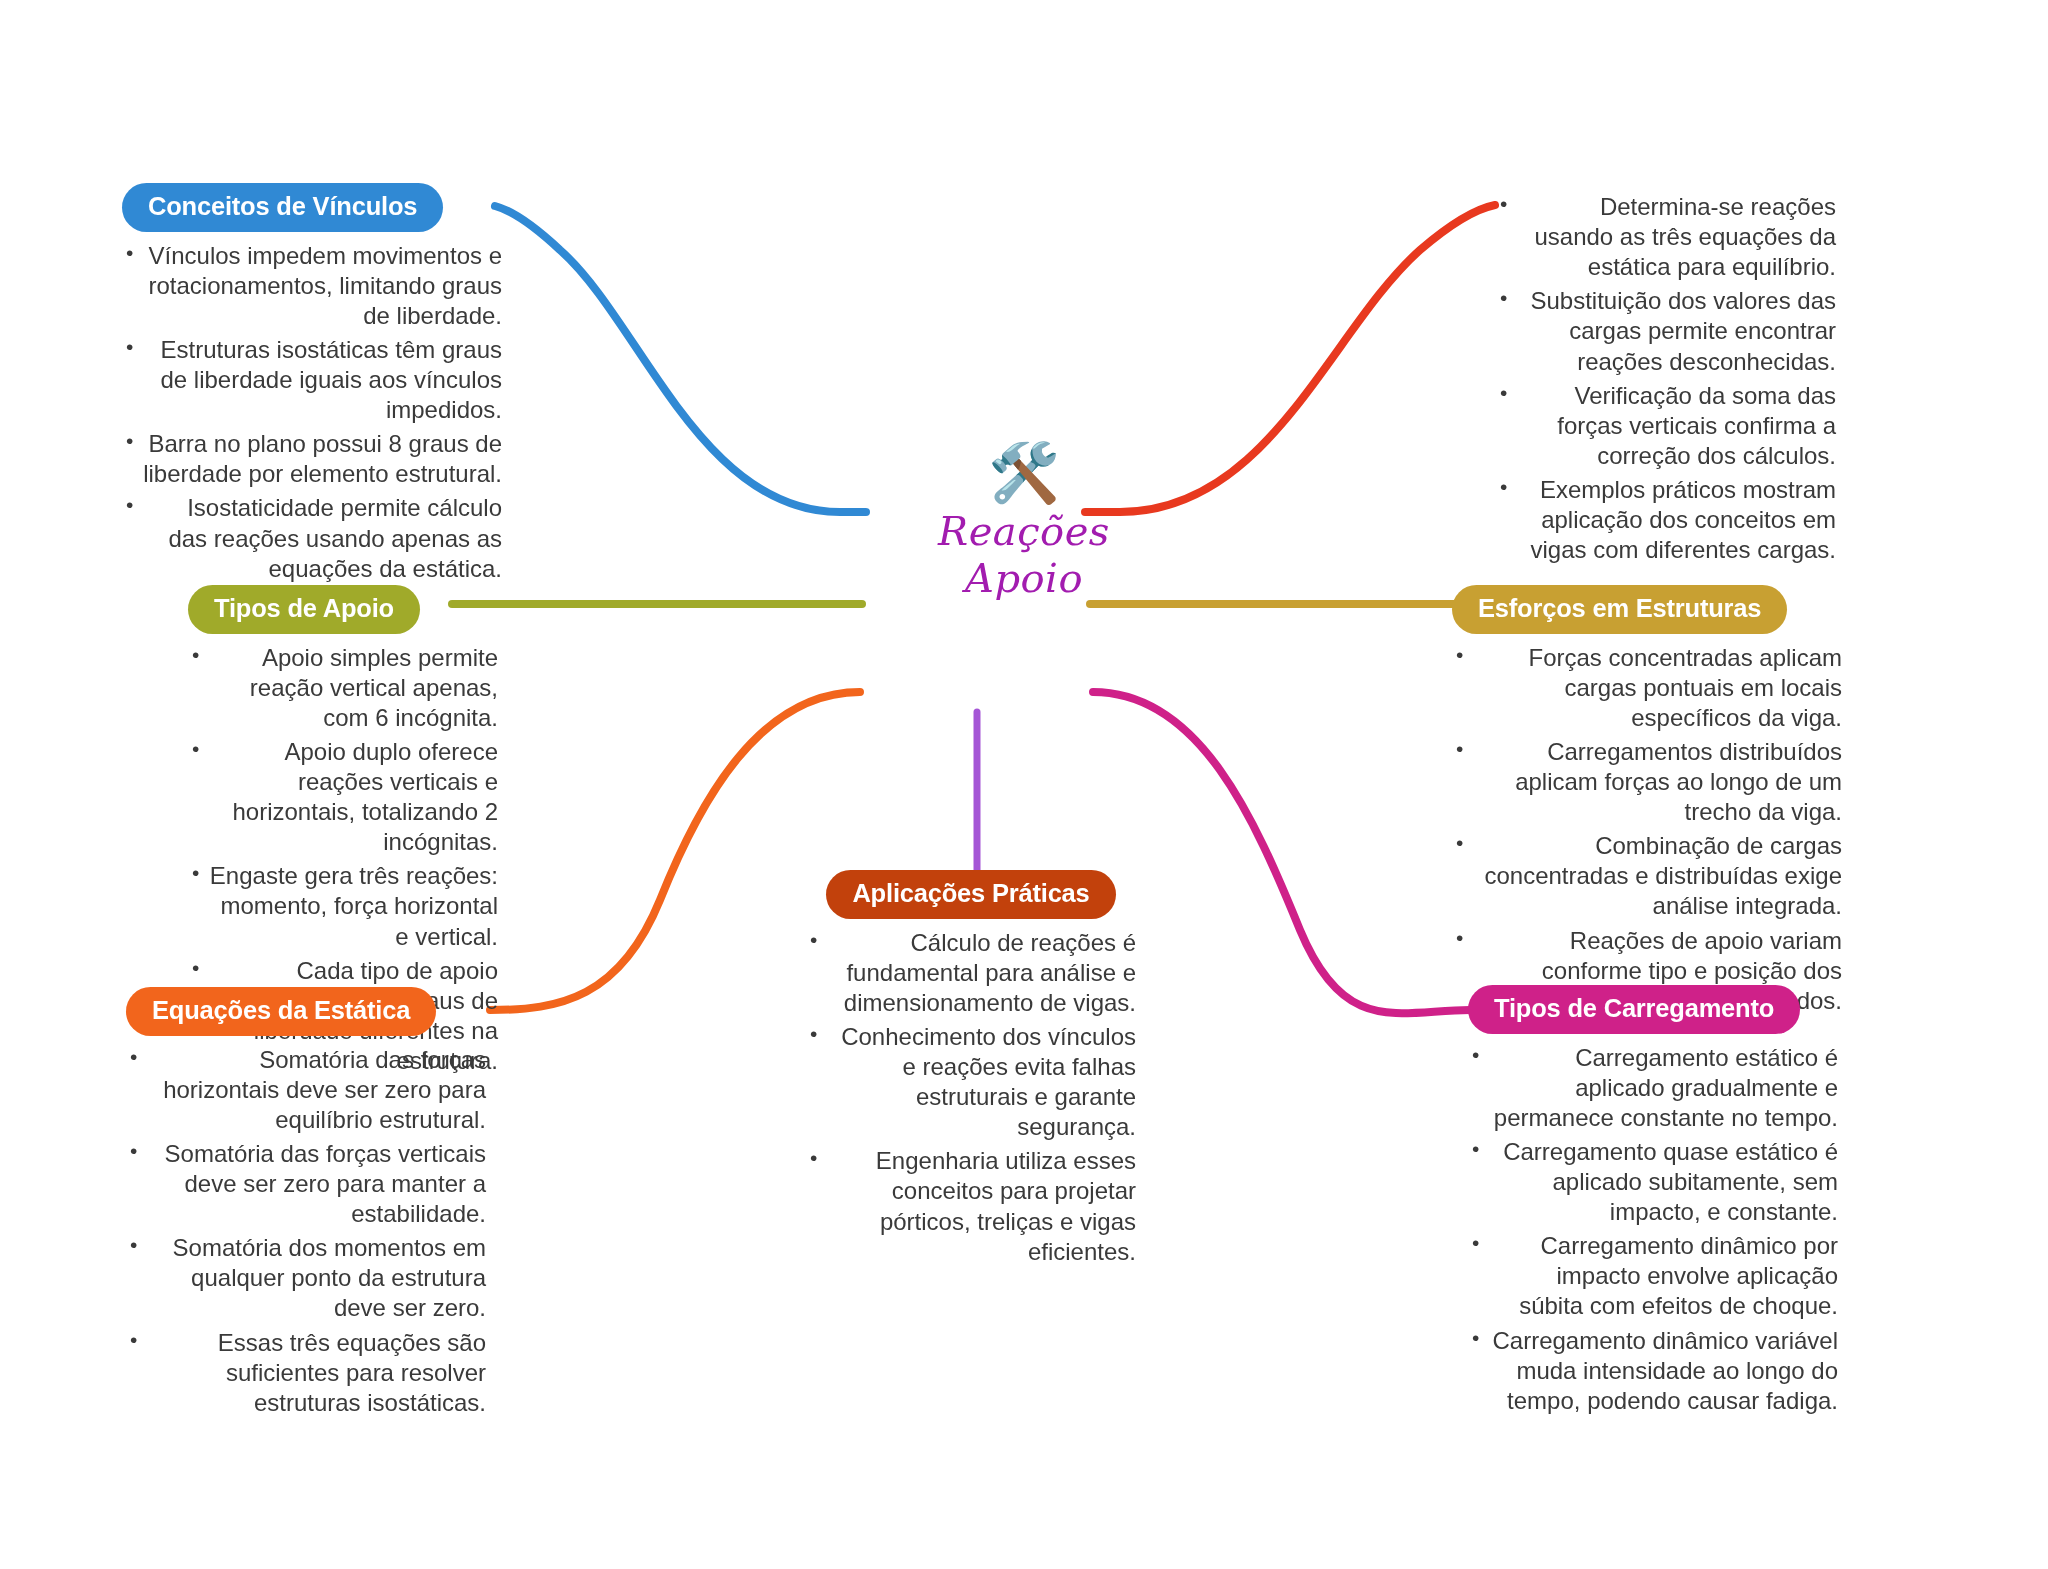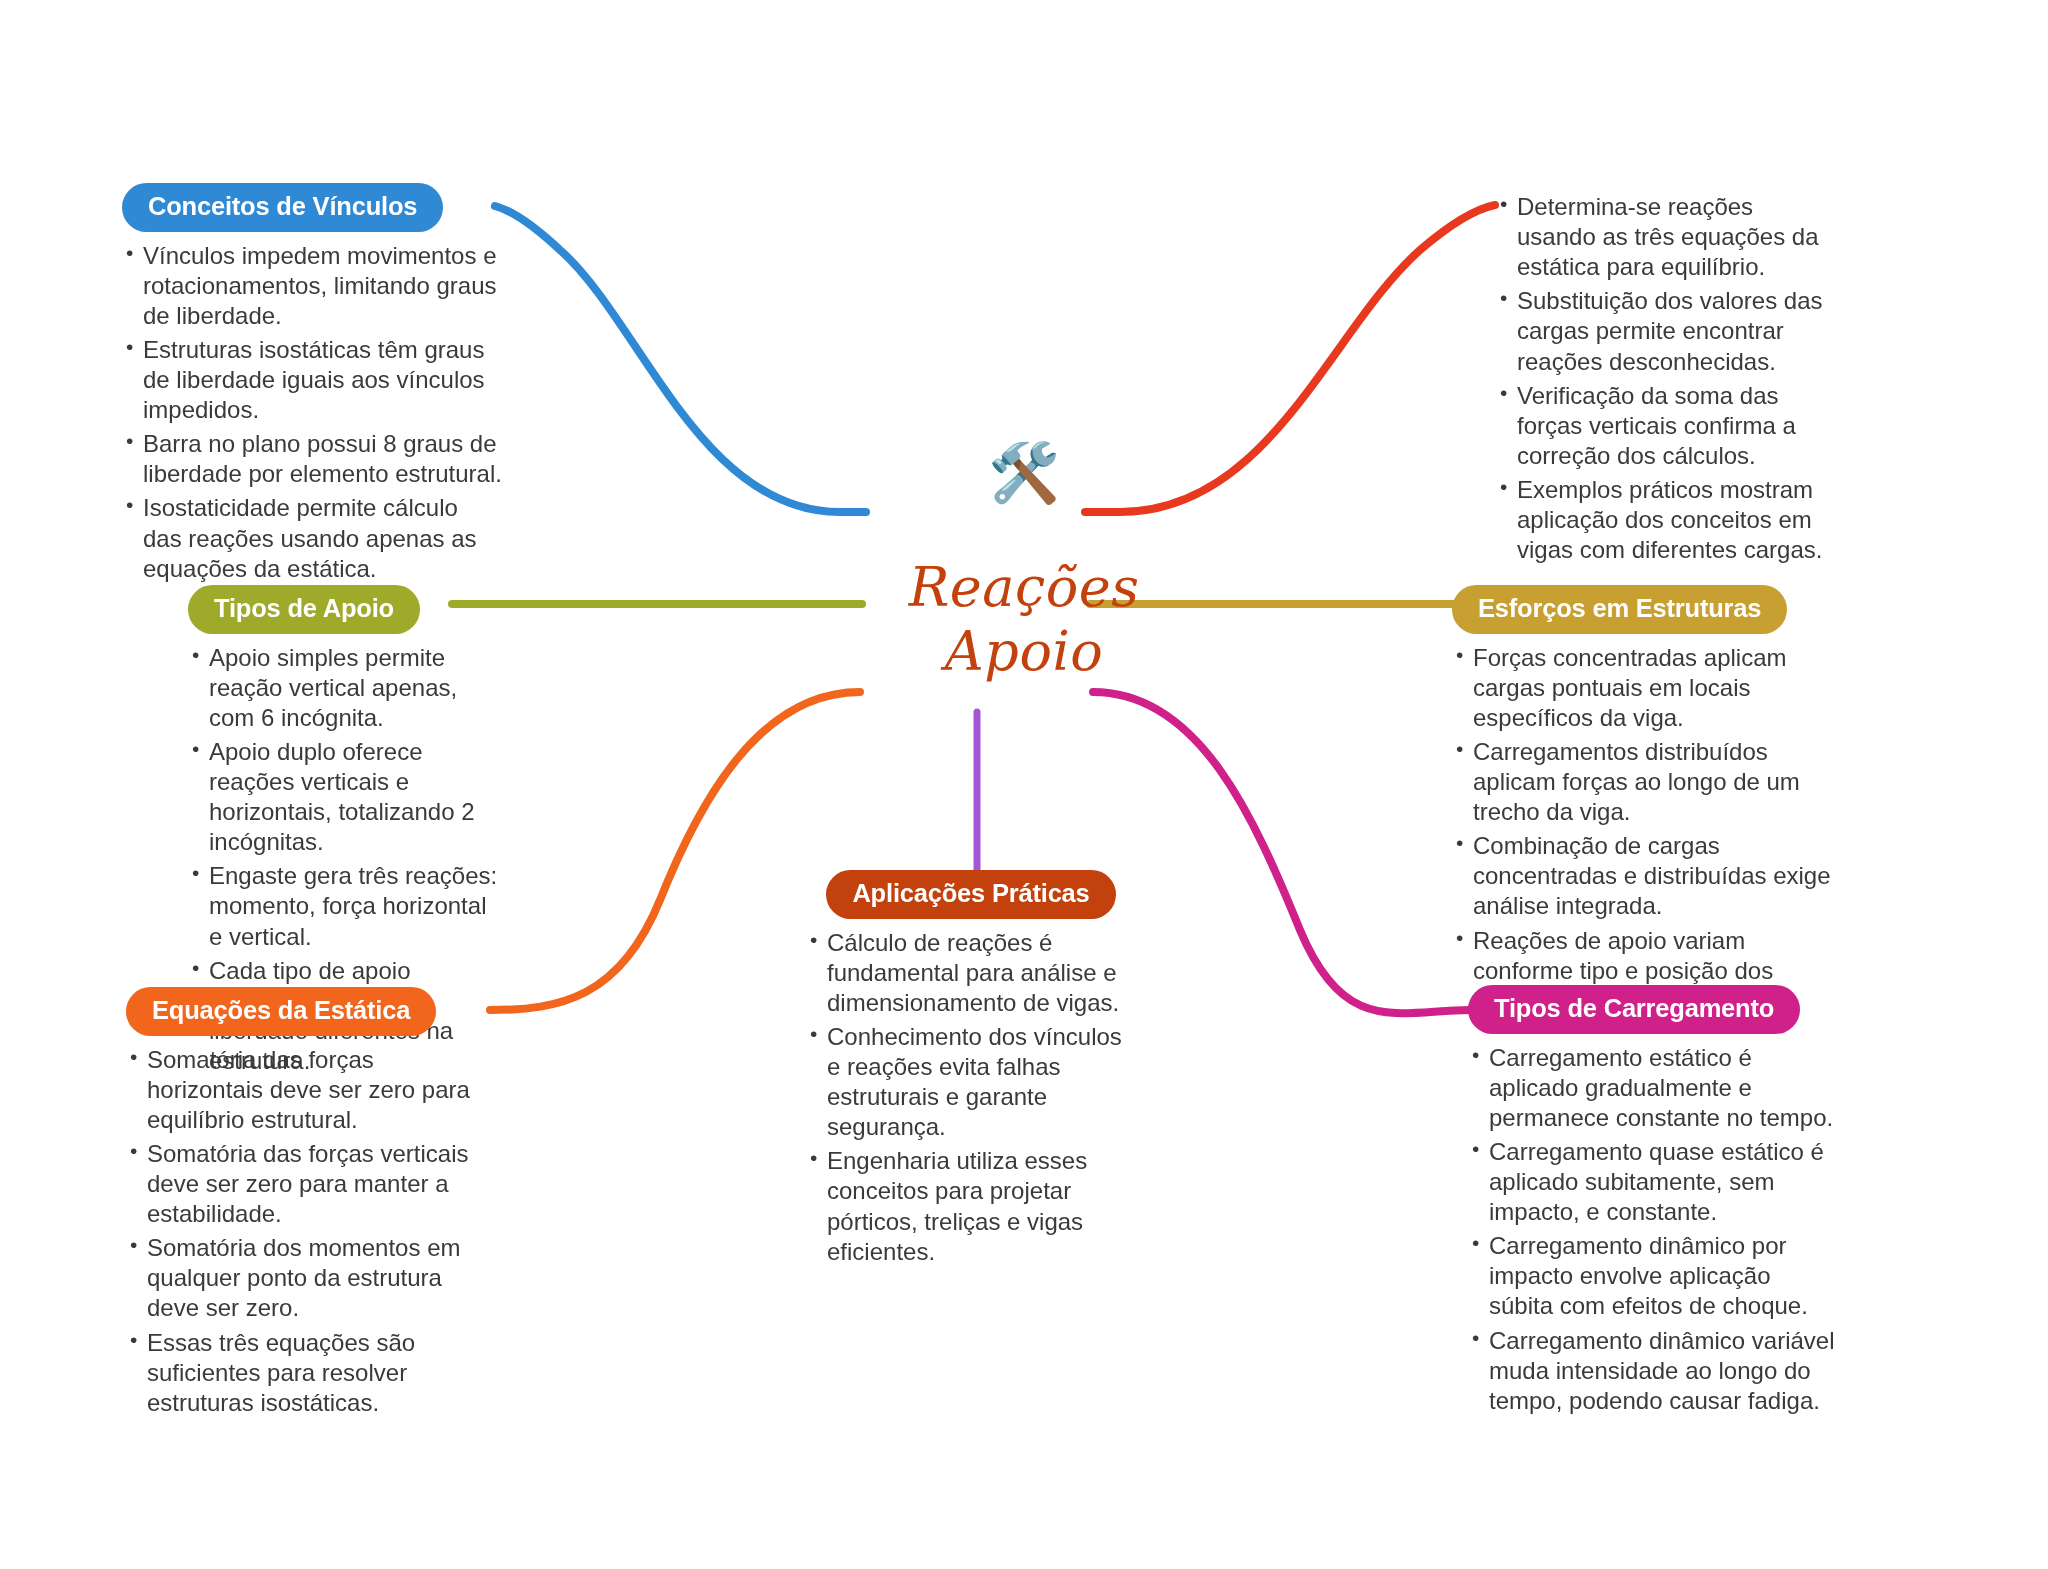--- a/index.html
+++ b/index.html
@@ -21,30 +21,29 @@
     text-align:center;
   }
   .center-icon{
     font-size:58px;line-height:1;
     margin-bottom:6px;
     user-select:none;
   }
   .center-title{
     font-family:"DejaVu Serif", serif;
     font-style:italic;
-    font-size:54px;
+    font-size:40px;
     line-height:1.18;
-    color:#c2410c;
+    color:#a21caf;
     letter-spacing:0.5px;
     white-space:pre-line;
-    margin-top:48px;
   }
 
   
-  .branch{position:absolute;}
+  .branch{position:absolute;text-align:right;}
   .pill{
     display:inline-block;
     border-radius:999px;
     color:#ffffff;
     font-size:25.5px;
     font-weight:bold;
     letter-spacing:-0.2px;
     padding:9px 26px 11px 26px;
     white-space:nowrap;
     line-height:1.12;

